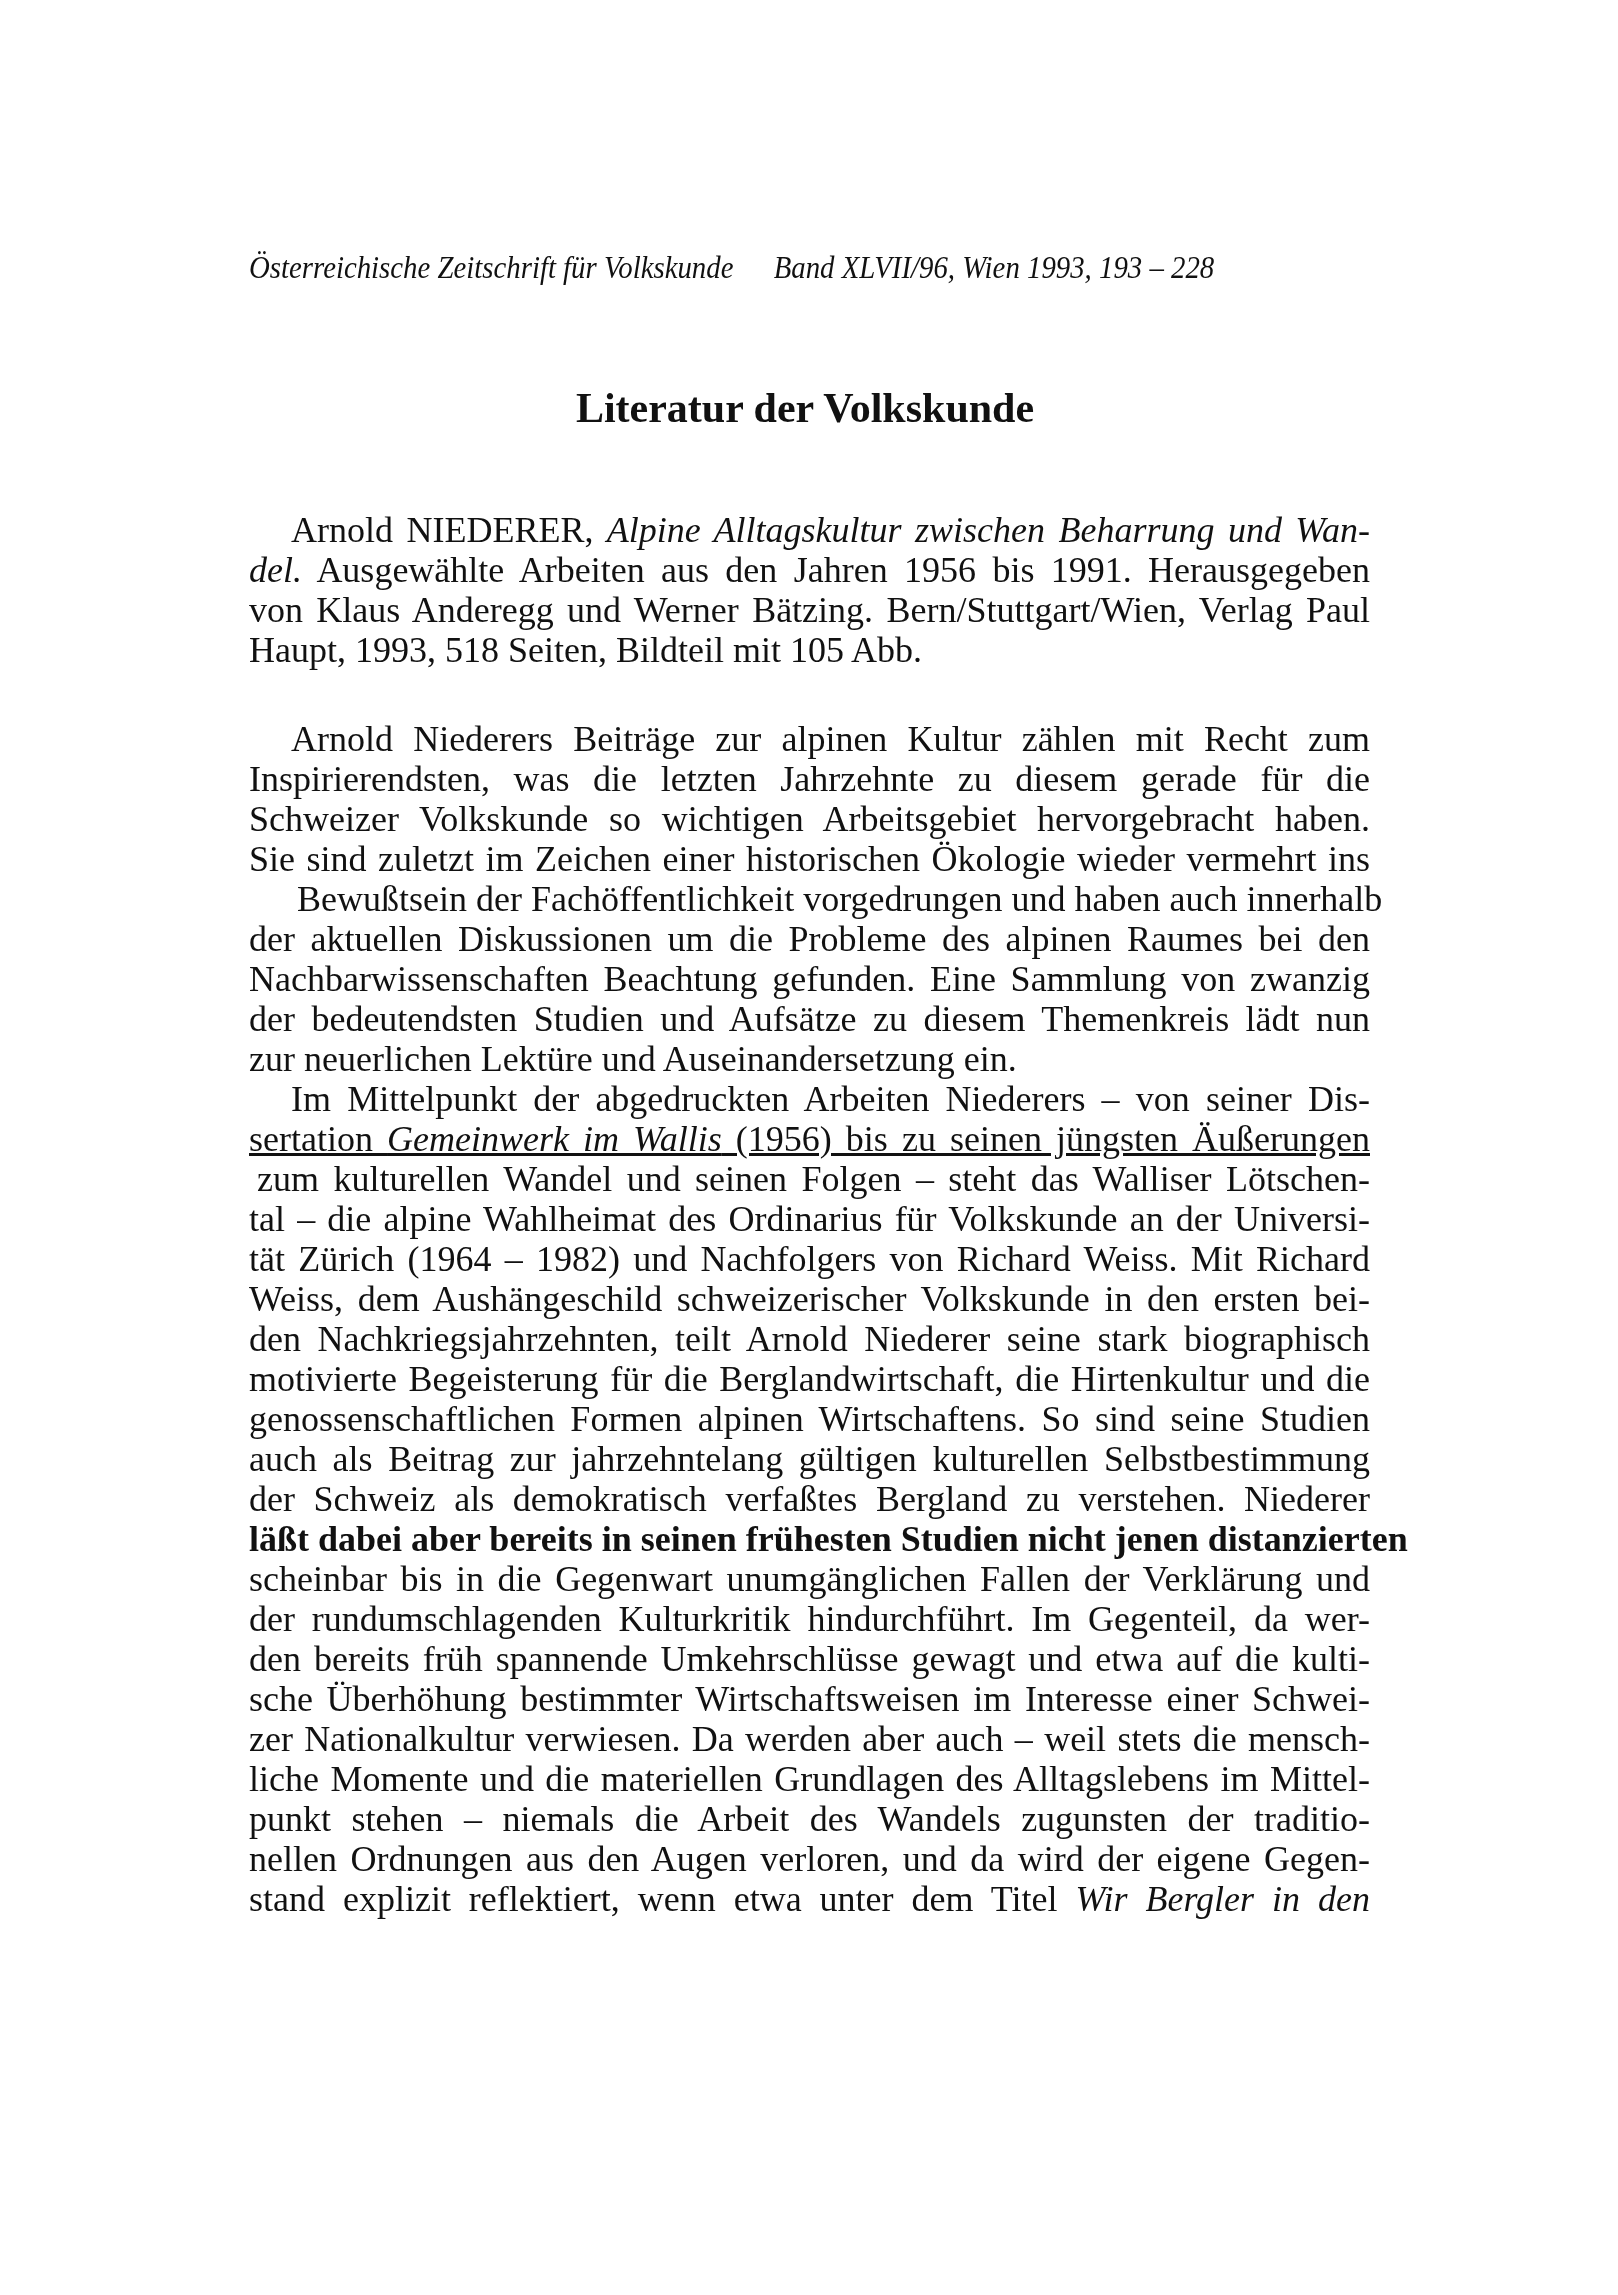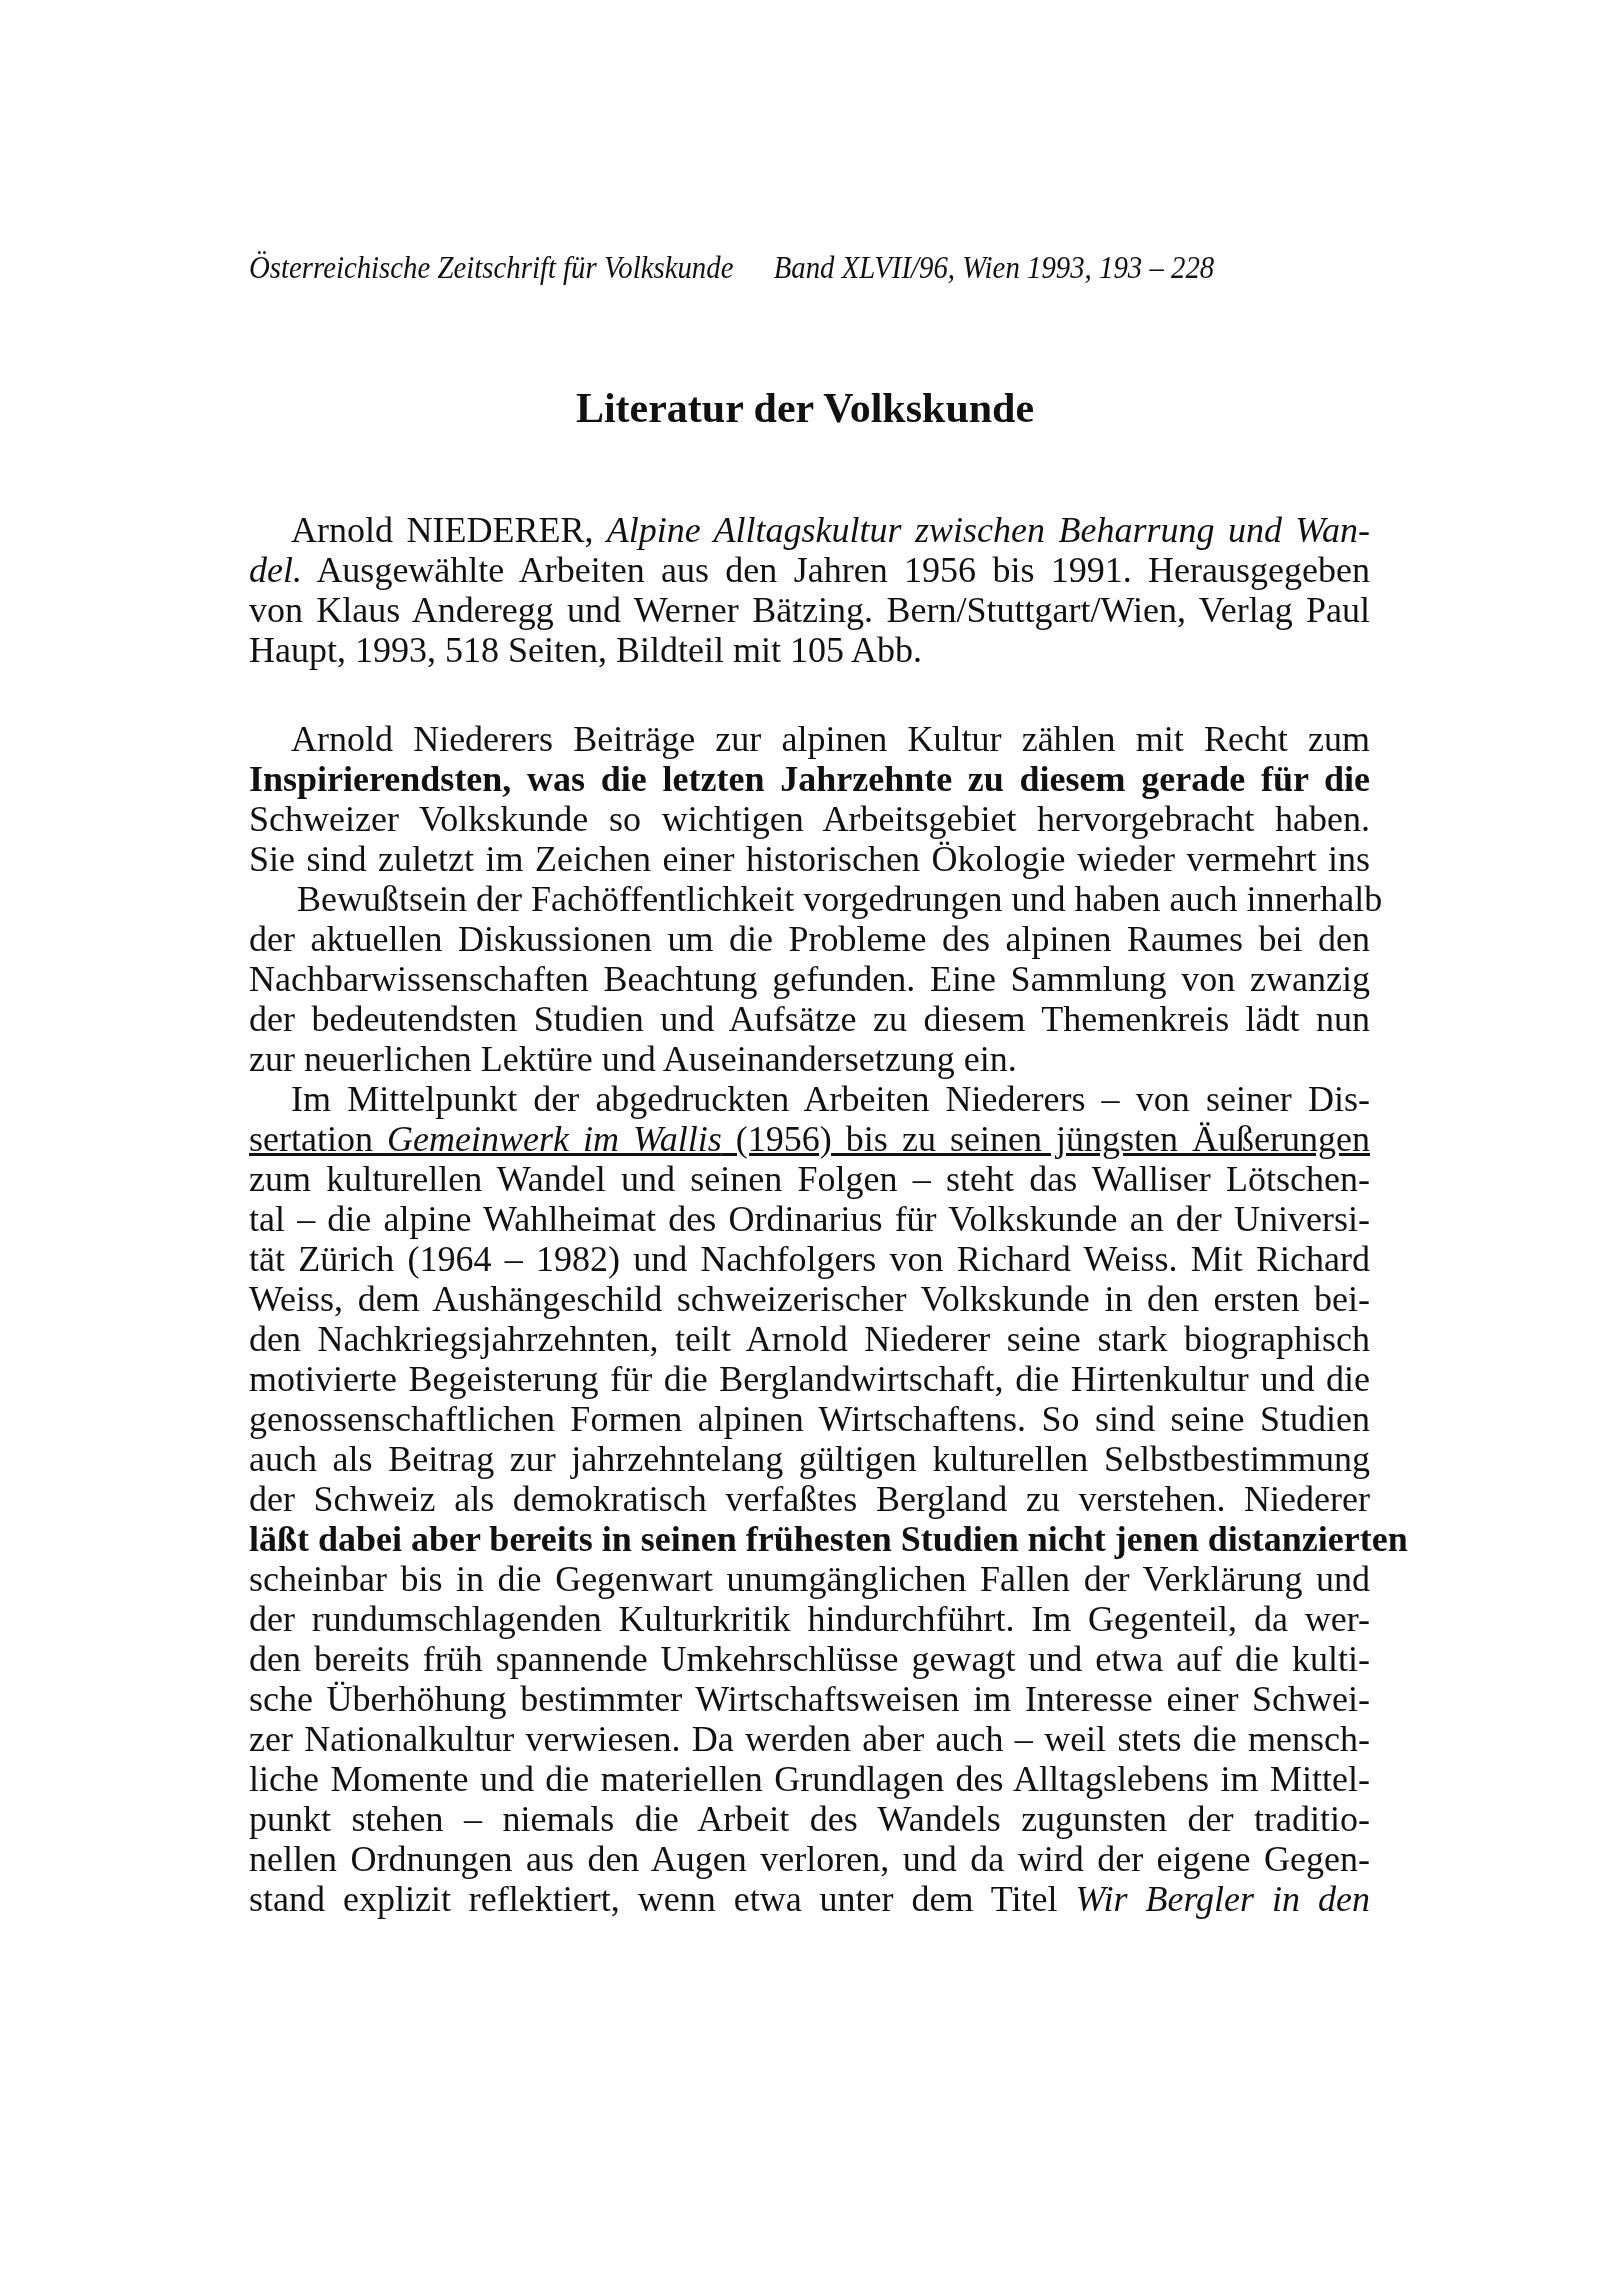--- a/index.html
+++ b/index.html
@@ -45,31 +45,31 @@
 
 <div class="biblio">
   <span class="line indent" style="display: block;"><span>Arnold NIEDERER,</span> <em>Alpine Alltagskultur zwischen Beharrung und Wan-</em></span>
   <span class="line" style="display: block;"><em>del.</em> <span>Ausgewählte Arbeiten aus den Jahren 1956 bis 1991. Herausgegeben</span></span>
   <span class="line" style="display: block;">von Klaus Anderegg und Werner Bätzing. Bern/Stuttgart/Wien, Verlag Paul</span>
   <span class="line last" style="display: block;">Haupt, 1993, 518 Seiten, Bildteil mit 105 Abb.</span>
 </div>
 
 <div class="body" id="body-text">
     <span class="line indent" style="display: block;">Arnold Niederers Beiträge zur alpinen Kultur zählen mit Recht zum</span>
-    <span class="line" style="display: block; font-weight: bold;">Inspirierendsten, was die letzten Jahrzehnte zu diesem gerade für die</span>
+    <span class="line" style="display: block;">Inspirierendsten, was die letzten Jahrzehnte zu diesem gerade für die</span>
     <span class="line" style="display: block;">Schweizer Volkskunde so wichtigen Arbeitsgebiet hervorgebracht haben.</span>
     <span class="line" style="display: block;">Sie sind zuletzt im Zeichen einer historischen Ökologie wieder vermehrt ins</span>
     <span class="line" style="display: block; margin-left: 48px;">Bewußtsein der Fachöffentlichkeit vorgedrungen und haben auch innerhalb</span>
     <span class="line" style="display: block;">der aktuellen Diskussionen um die Probleme des alpinen Raumes bei den</span>
     <span class="line" style="display: block;">Nachbarwissenschaften Beachtung gefunden. Eine Sammlung von zwanzig</span>
     <span class="line" style="display: block;">der bedeutendsten Studien und Aufsätze zu diesem Themenkreis lädt nun</span>
     <span class="line last" style="display: block;">zur neuerlichen Lektüre und Auseinandersetzung ein.</span>
     <span class="line indent" style="display: block;">Im Mittelpunkt der abgedruckten Arbeiten Niederers – von seiner Dis-</span>
     <span class="line" style="display: block; text-decoration: underline;">sertation <em>Gemeinwerk im Wallis</em> (1956) bis zu seinen jüngsten Äußerungen</span>
-    <span class="line" style="display: block;">zum kulturellen Wandel und seinen Folgen – steht das Walliser Lötschen-</span>
+    <span class="line" style="display: block; margin-left: 8px;">zum kulturellen Wandel und seinen Folgen – steht das Walliser Lötschen-</span>
     <span class="line" style="display: block;">tal – die alpine Wahlheimat des Ordinarius für Volkskunde an der Universi-</span>
     <span class="line" style="display: block;">tät Zürich (1964 – 1982) und Nachfolgers von Richard Weiss. Mit Richard</span>
     <span class="line" style="display: block;">Weiss, dem Aushängeschild schweizerischer Volkskunde in den ersten bei-</span>
     <span class="line" style="display: block;">den Nachkriegsjahrzehnten, teilt Arnold Niederer seine stark biographisch</span>
     <span class="line" style="display: block;">motivierte Begeisterung für die Berglandwirtschaft, die Hirtenkultur und die</span>
     <span class="line" style="display: block;">genossenschaftlichen Formen alpinen Wirtschaftens. So sind seine Studien</span>
     <span class="line" style="display: block;">auch als Beitrag zur jahrzehntelang gültigen kulturellen Selbstbestimmung</span>
     <span class="line" style="display: block;">der Schweiz als demokratisch verfaßtes Bergland zu verstehen. Niederer</span>
     <span class="line" style="display: block; font-weight: bold;">läßt dabei aber bereits in seinen frühesten Studien nicht jenen distanzierten</span>
     <span class="line" style="display: block;">scheinbar bis in die Gegenwart unumgänglichen Fallen der Verklärung und</span>

